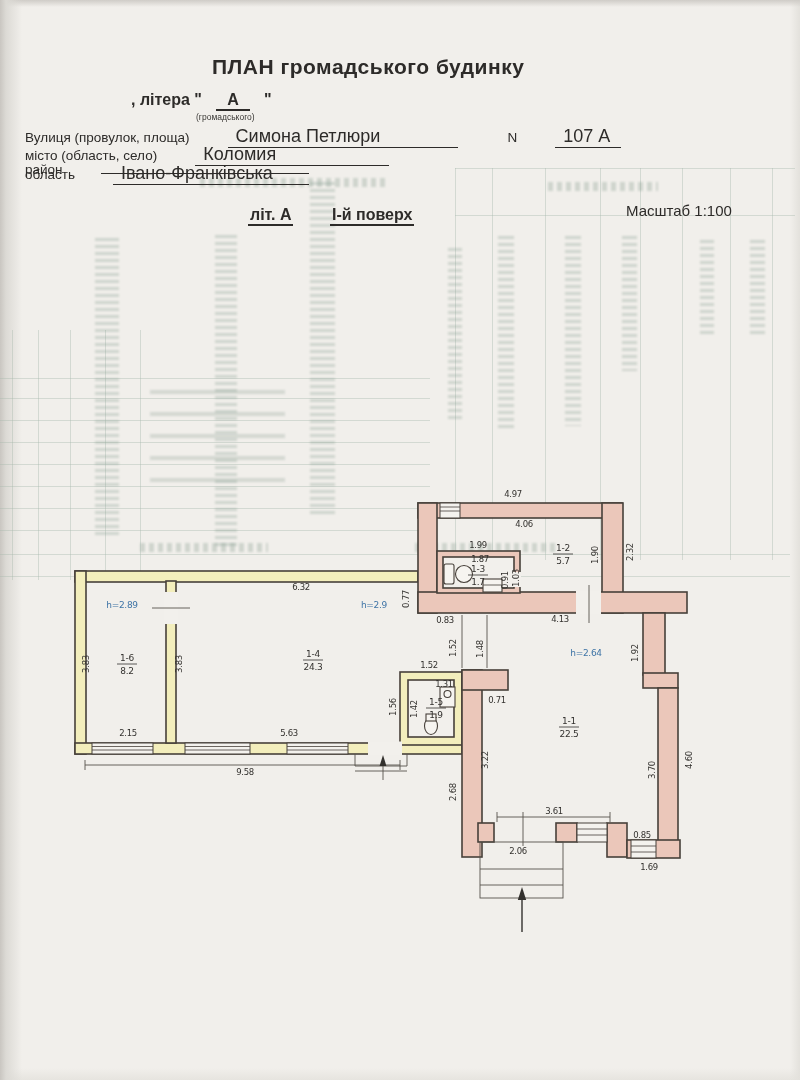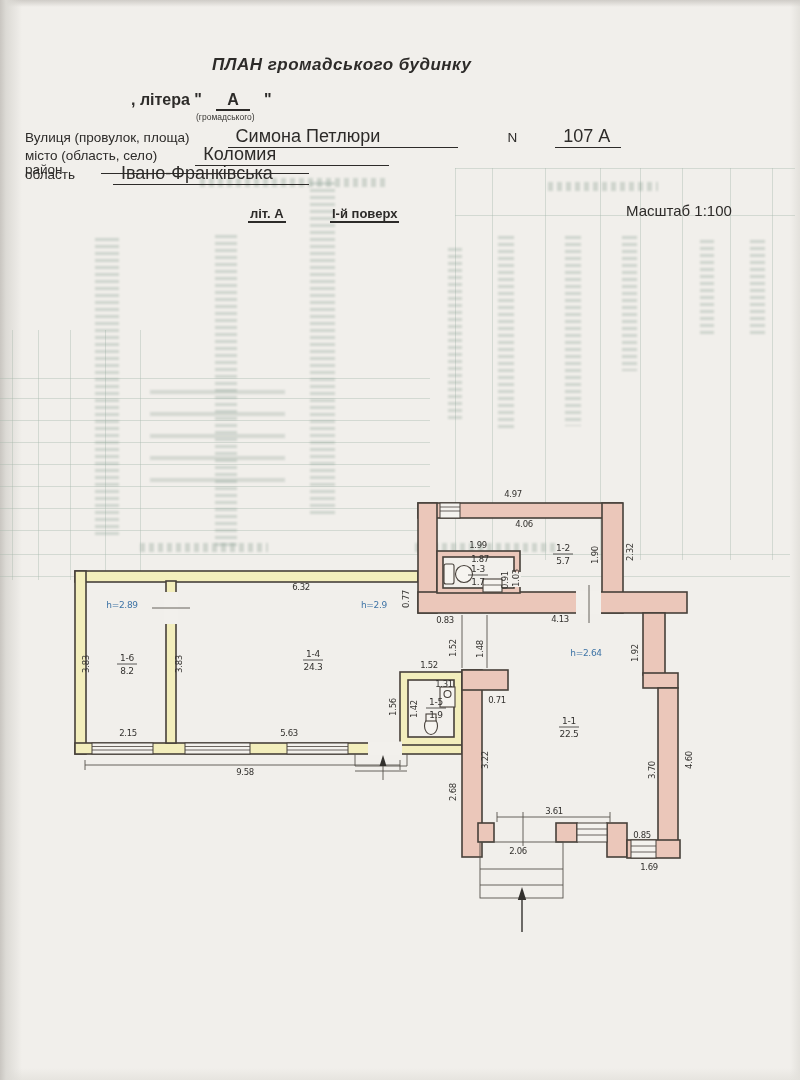--- a/index.html
+++ b/index.html
@@ -8,32 +8,32 @@
     background:
       linear-gradient(90deg, #c9c6c1 0px, #dcdad5 6px, rgba(240,238,234,0) 22px),
       linear-gradient(180deg, #cfccc7 0px, rgba(240,238,234,0) 7px),
       linear-gradient(270deg, #e3e1dc 0px, rgba(240,238,234,0) 10px),
       linear-gradient(0deg, #e6e4df 0px, rgba(240,238,234,0) 12px),
       #f1efeb;
     font-family:"Liberation Sans","DejaVu Sans",sans-serif;color:#2d2b29;
   }
   .abs{position:absolute;}
   
-  .title{font-size:17px;font-weight:bold;letter-spacing:.5px;white-space:nowrap;font-style:italic;}
+  .title{font-size:21px;font-weight:bold;letter-spacing:.5px;white-space:nowrap;}
   .purpose-row{display:flex;align-items:baseline;white-space:nowrap;}
   .purpose-val{display:inline-block;width:224px;border-bottom:2px solid #2d2b29;
     font-style:italic;font-weight:bold;font-size:16px;padding-left:12px;}
   .purpose-cap{font-size:8.5px;color:#3a3835;}
   .litera{font-size:16px;font-weight:bold;}
   .litera-val{display:inline-block;width:34px;text-align:center;border-bottom:2px solid #2d2b29;
     font-weight:bold;font-size:16px;}
   .addr{display:flex;align-items:baseline;font-size:13.5px;white-space:nowrap;gap:38px;}
   .addr .lab{flex:none;}
   .u{border-bottom:1.5px solid #2d2b29;display:inline-block;padding:0 0 0 8px;font-size:18px;}
-  .sub{font-size:13px;font-weight:bold;border-bottom:2px solid #2d2b29;padding:0 2px;}
+  .sub{font-size:16px;font-weight:bold;border-bottom:2px solid #2d2b29;padding:0 2px;}
   .scale{font-size:15px;}
   
   .bleed{position:absolute;pointer-events:none;}
   .bl-line{background:rgba(168,184,172,.40);}
   .bl-smudge-v{background:repeating-linear-gradient(180deg,rgba(130,152,138,.30) 0 3px,rgba(130,152,138,0) 3px 7px);filter:blur(1.1px);}
   .bl-smudge-h{background:repeating-linear-gradient(90deg,rgba(130,152,138,.30) 0 5px,rgba(130,152,138,0) 5px 9px);filter:blur(1.1px);height:9px;}
   .bl-rows{background:repeating-linear-gradient(180deg,rgba(130,152,138,.26) 0 4px,rgba(130,152,138,0) 4px 22px);filter:blur(1px);}
   
   svg text.lbl{font-family:"DejaVu Sans","Liberation Sans",sans-serif;font-size:8.5px;fill:#33312e;text-anchor:middle;letter-spacing:-.3px;}
   svg text.blue{fill:var(--height-color,#3f74a6);font-size:9px;}

